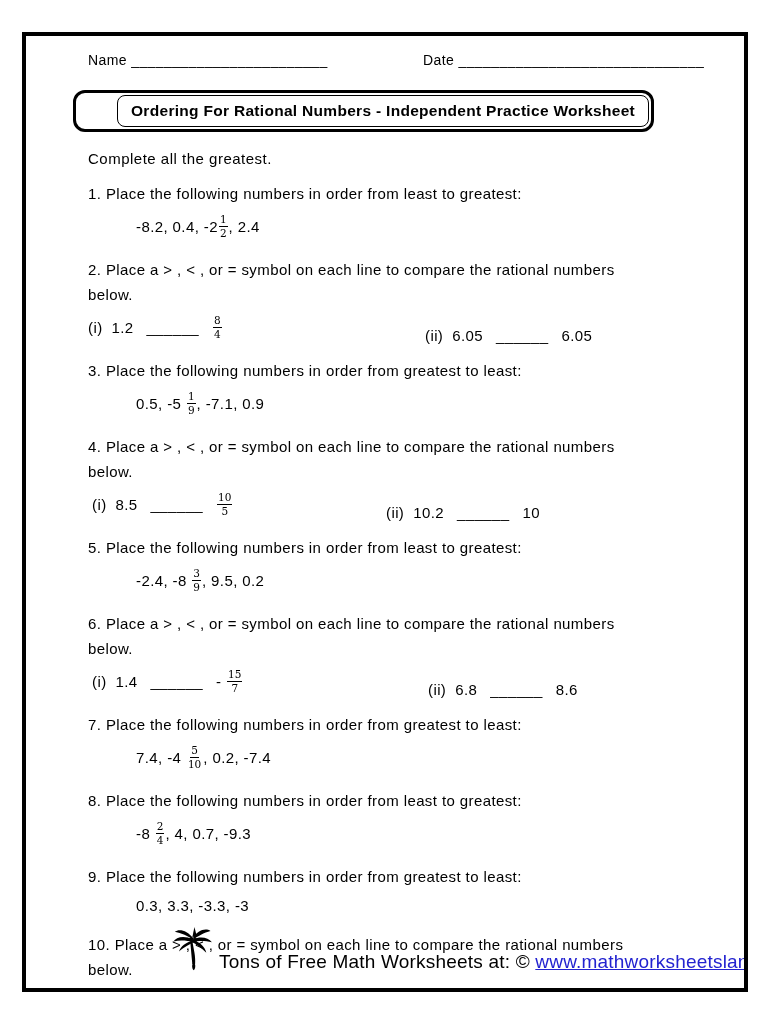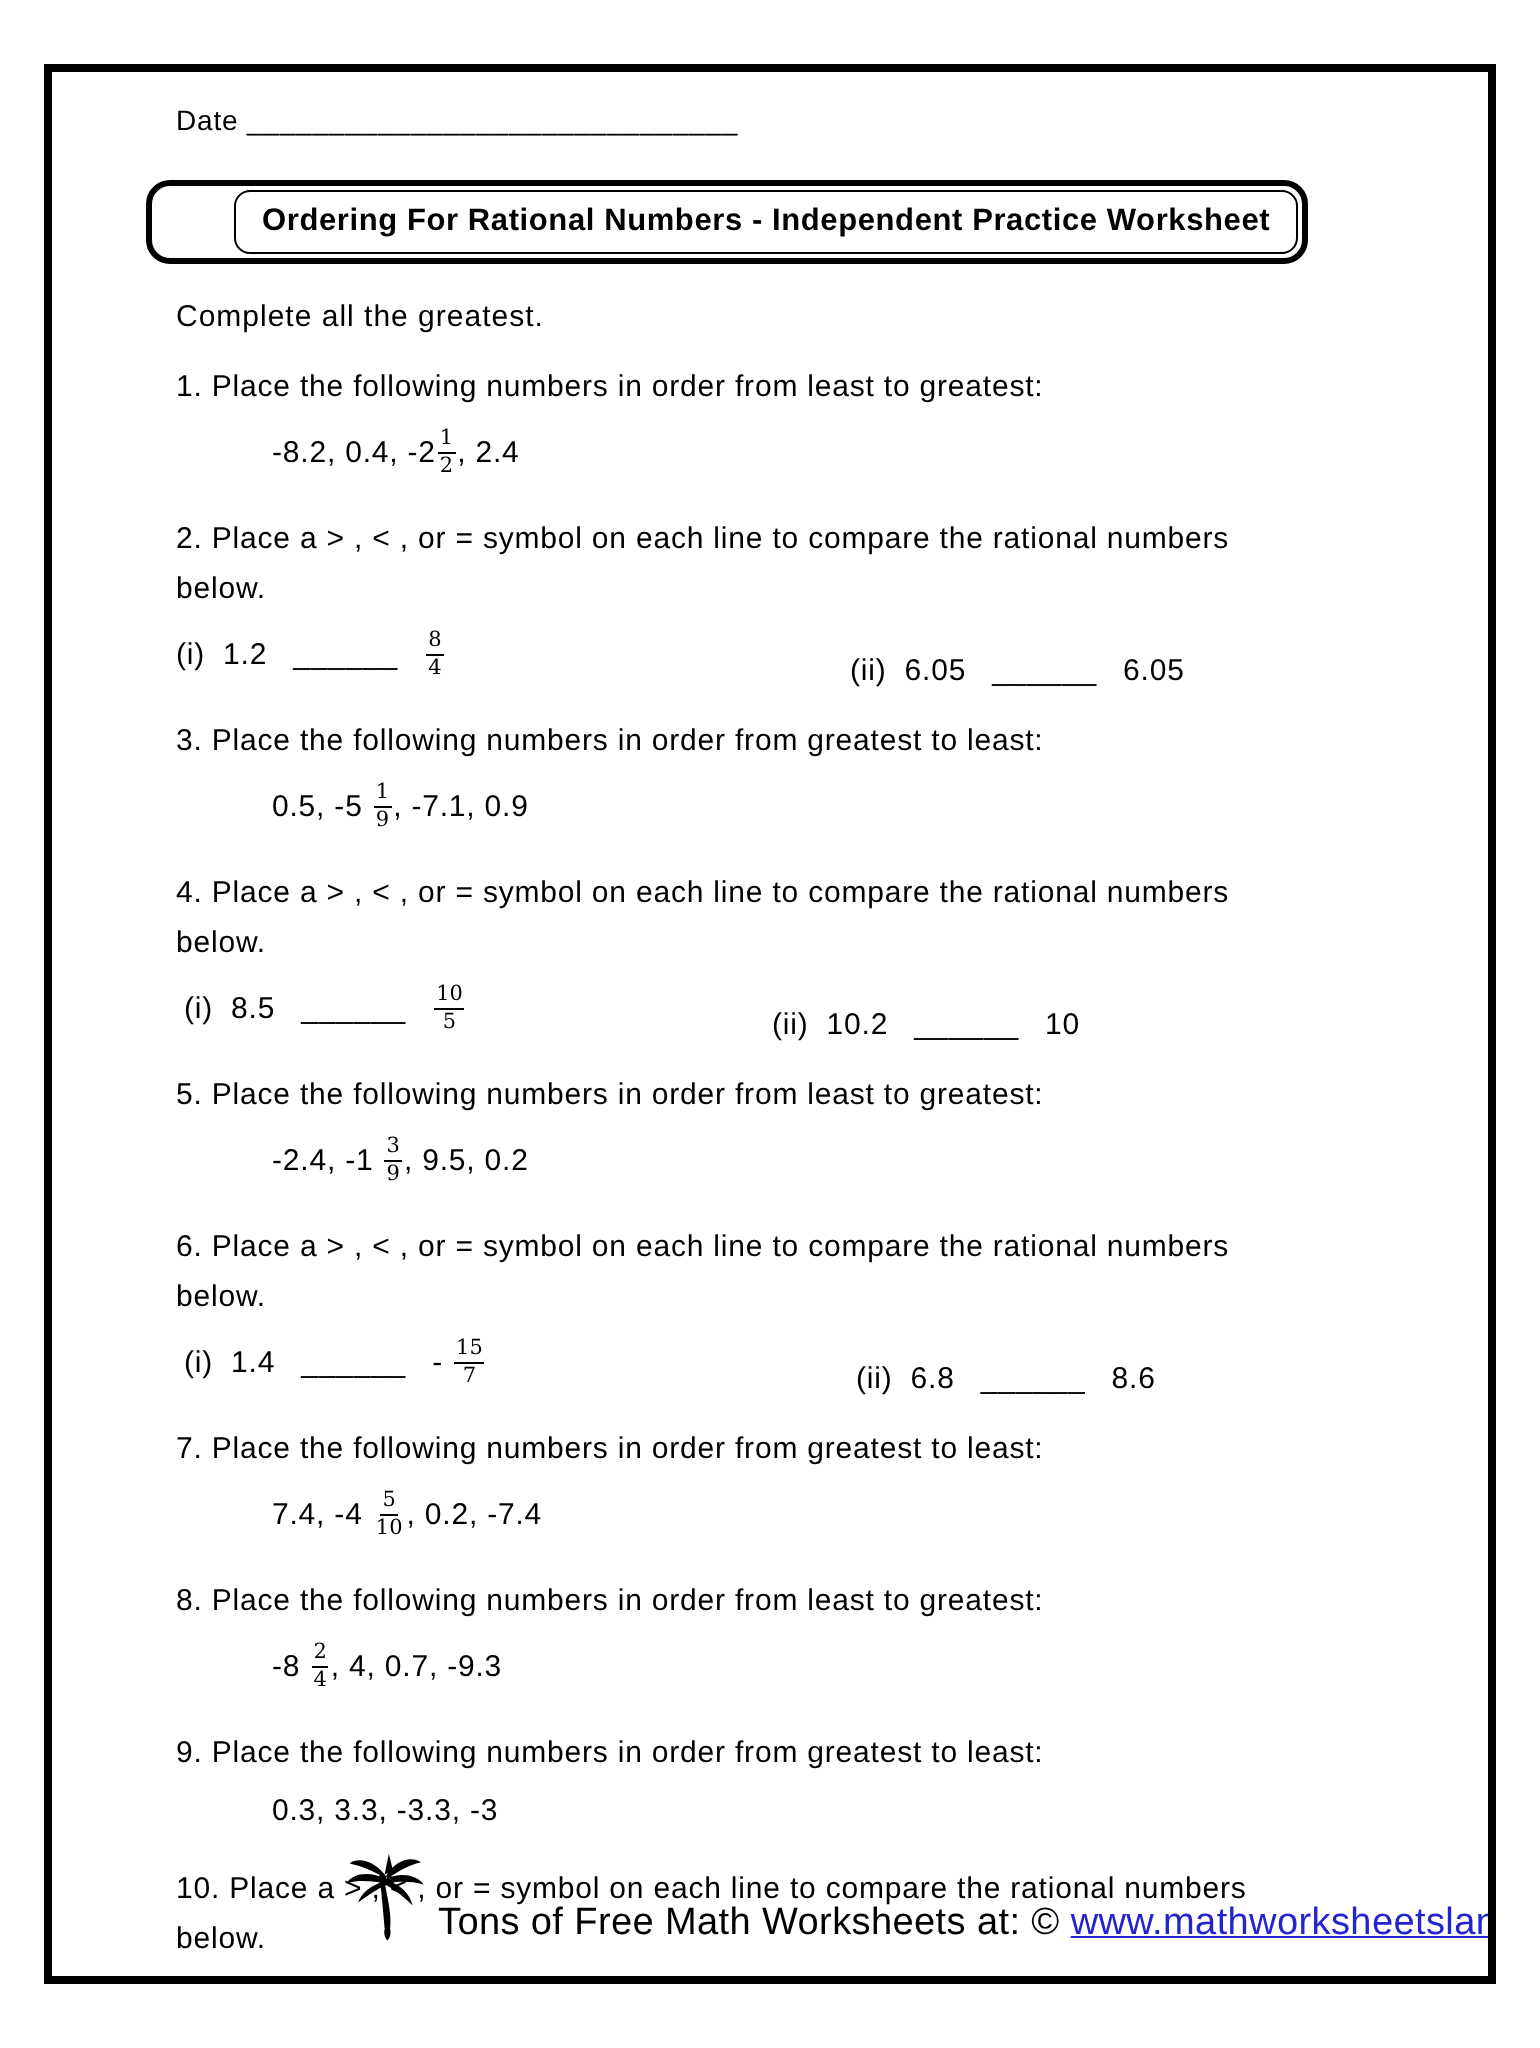--- a/index.html
+++ b/index.html
@@ -116,20 +116,21 @@
     cursor:pointer;
   }
 </style>
 </head>
 <body>
 
 <div class="sheet">
   <div class="content">
 
     <div class="hdr-row">
+      <span class="hdr-group first"><span>Name</span> <span>________________________</span></span>
       <span class="hdr-group"><span>Date</span> <span>______________________________</span></span>
     </div>
 
     <div class="title-outer">
       <div class="title-inner">Ordering For Rational Numbers - Independent Practice Worksheet</div>
     </div>
 
     <p class="intro">Complete all the greatest.</p>
 
     
@@ -199,21 +200,21 @@
             <span class="blank">______</span>
             <span>10</span>
         </span>
       </div>
     </div>
 
     
     <div>
       <p class="stmt"><span>5.</span> <span>Place the following numbers in order from least to greatest:</span></p>
       <div class="seq">
-        <span class="seq-text">-2.4, -1 </span>
+        <span class="seq-text">-2.4, -8 </span>
           <span class="frac">
             <span class="num">3</span>
             <span class="den">9</span>
           </span>
           <span class="seq-text">, 9.5, 0.2</span>
       </div>
     </div>
 
     
     <div>

